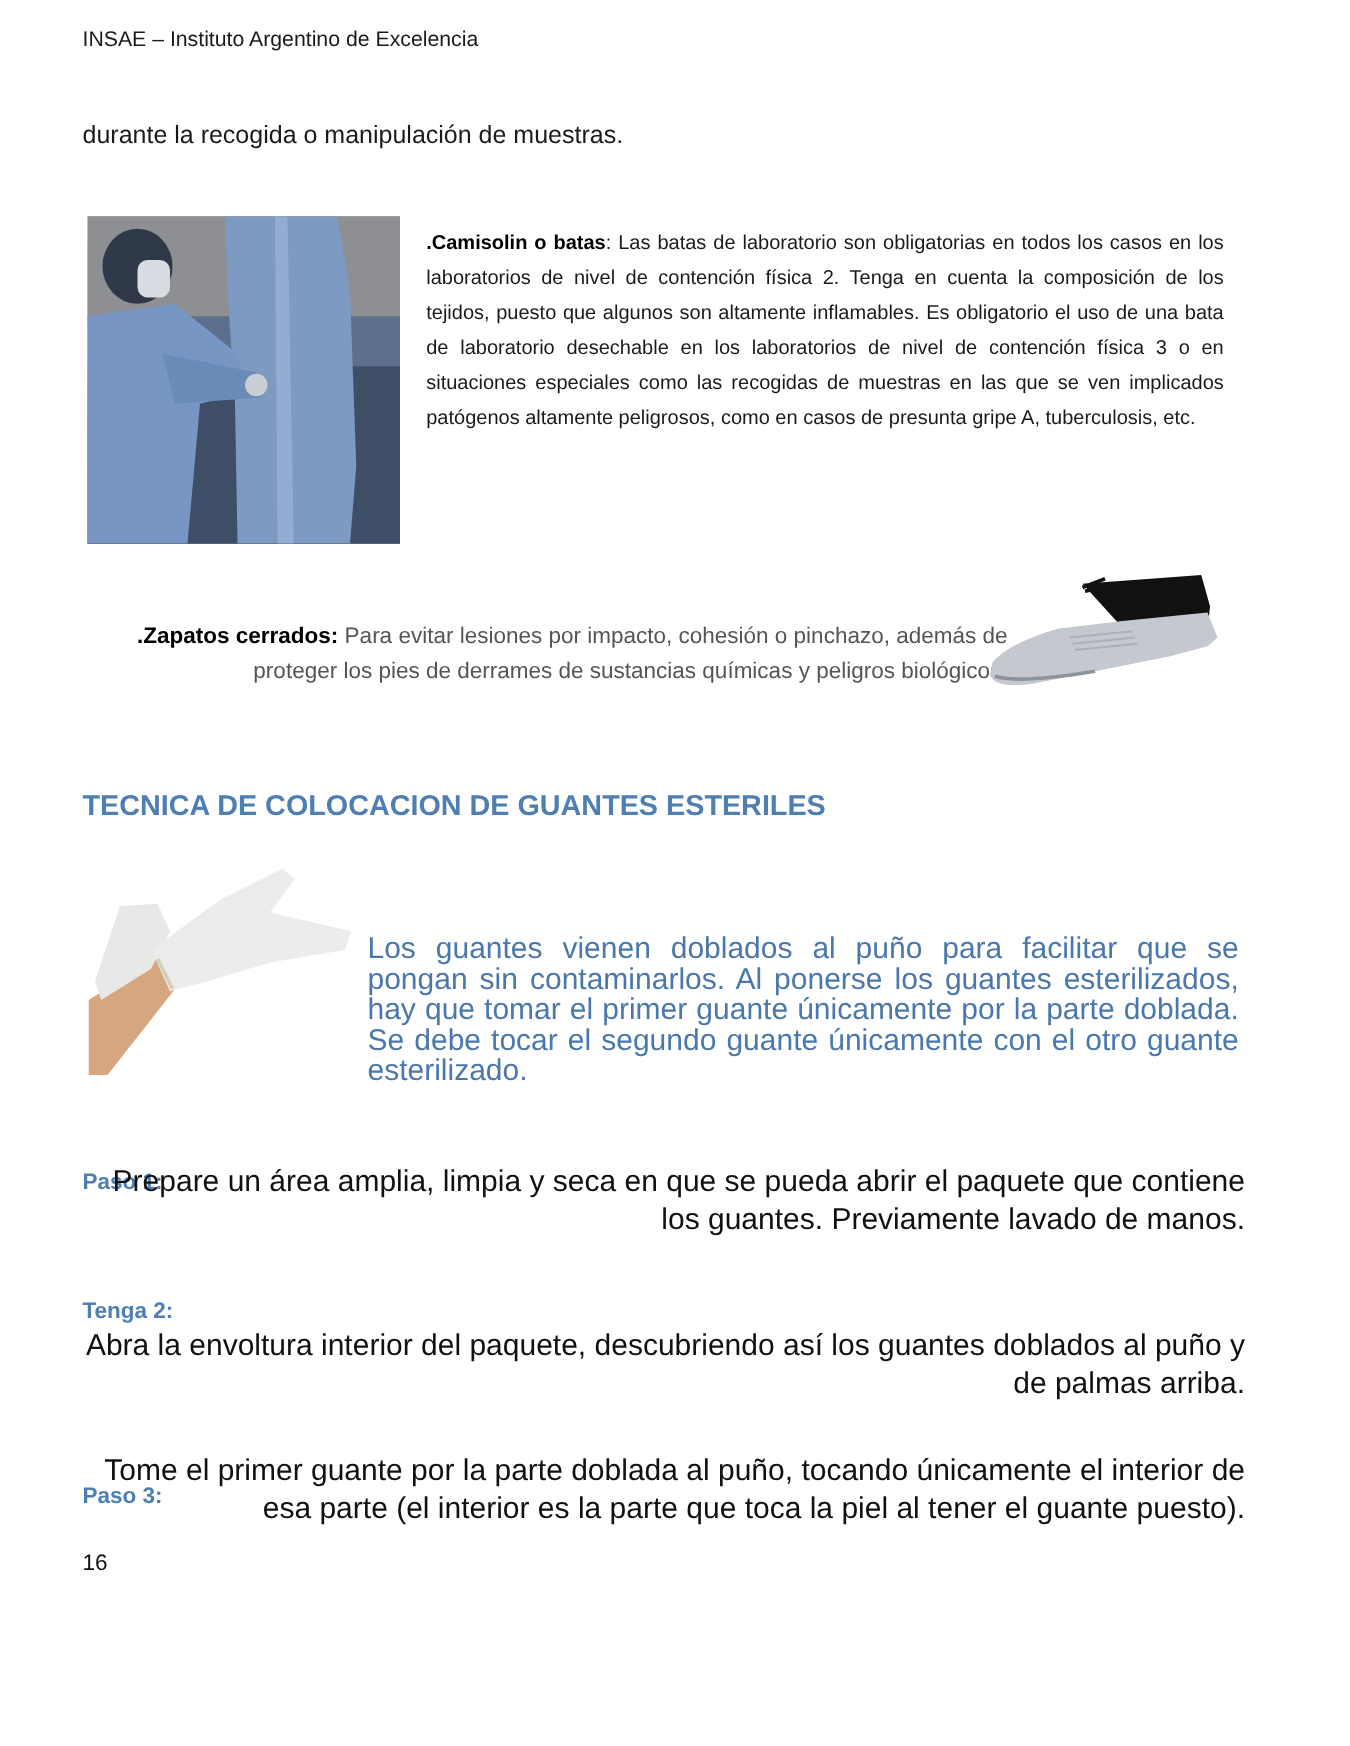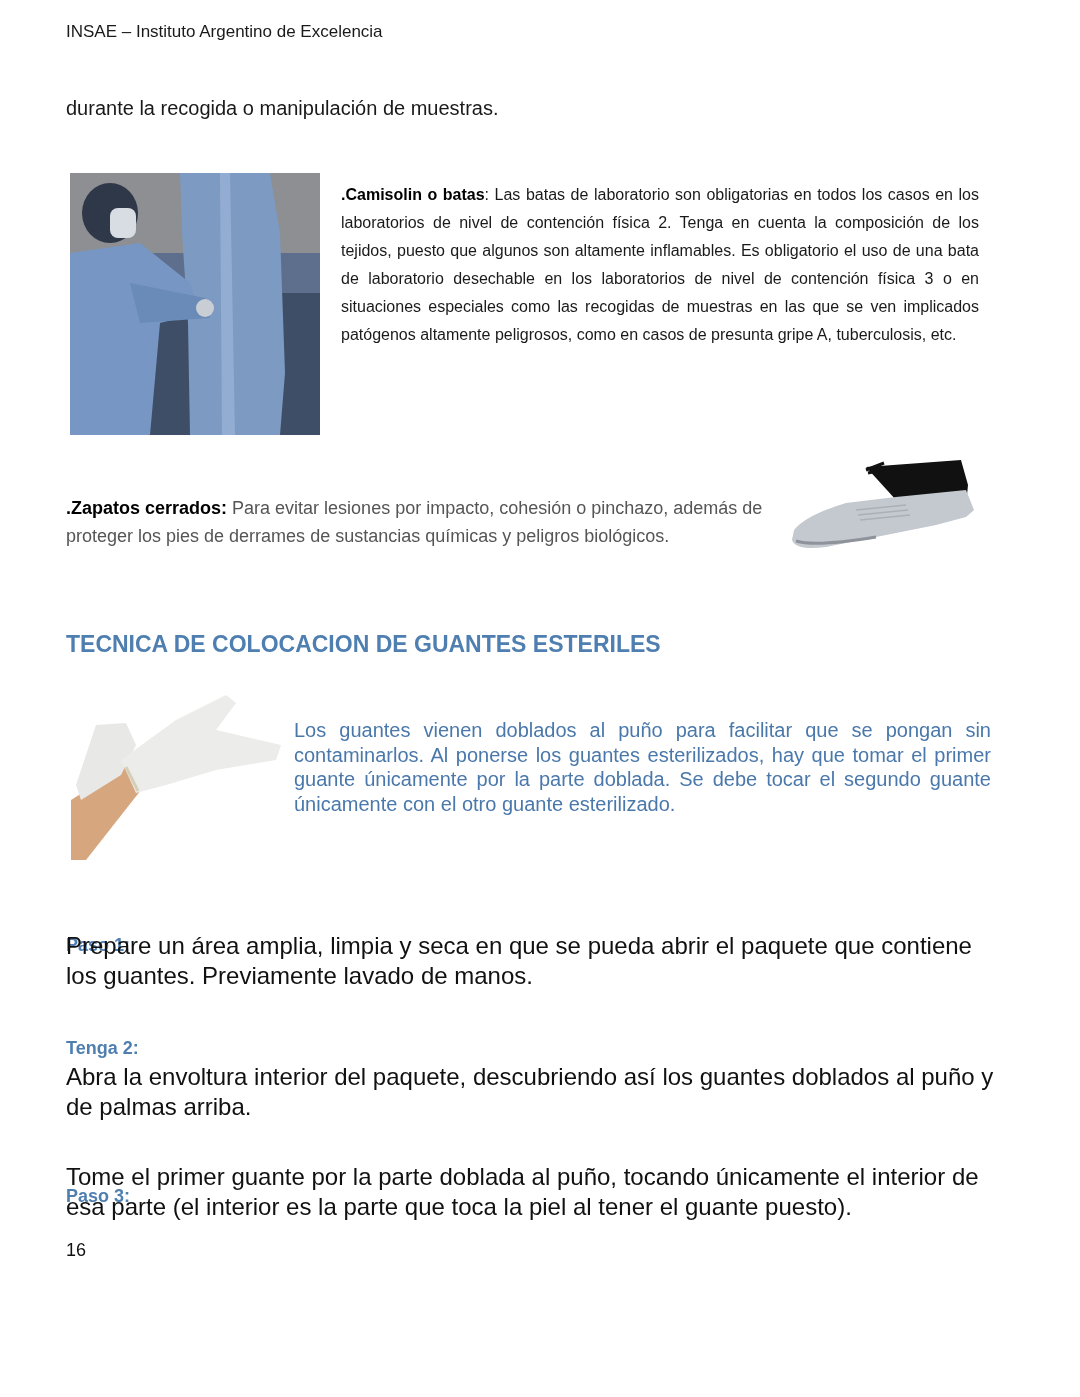--- a/index.html
+++ b/index.html
@@ -1,35 +1,35 @@
 <!DOCTYPE html>
 <html><head>
 <meta charset="utf-8">
 <style>
   html, body { margin: 0; padding: 0; background: #ffffff; }
   body { width: 1080px; height: 1397px; position: relative; overflow: hidden;
          font-family: "Liberation Sans", sans-serif; color: #111; }
-  .abs { position: absolute; }
+  .abs { position: absolute; text-align: right; }
   .header { left: 66px; top: 22px; font-size: 17px; color: #1a1a1a; }
   .cont { left: 66px; top: 97px; font-size: 20px; color: #1a1a1a; }
 
   .gown-img { left: 70px; top: 173px; width: 250px; height: 262px; overflow: hidden;
               background: linear-gradient(180deg,#8b8f96 0%,#7c8591 40%,#4e5d74 65%,#3a4a63 100%); }
   .gown-para { left: 341px; top: 181px; width: 638px; font-size: 16px; line-height: 28px;
                text-align: justify; color: #1a1a1a; }
   .gown-para b { color: #000; }
 
   .shoe-para { left: 66px; top: 482px; width: 740px; font-size: 18px; line-height: 28px; color: #555; margin-top: 12px; }
   .shoe-para b { color: #000; }
   .shoe-img { left: 786px; top: 455px; width: 190px; height: 100px; }
 
   .section-title { left: 66px; top: 631px; font-size: 23px; font-weight: bold; color: #4f7fb0; }
 
   .glove-img { left: 66px; top: 685px; width: 220px; height: 180px; }
-  .glove-para { left: 294px; top: 718px; width: 697px; font-size: 20px; line-height: 24.5px;
+  .glove-para { left: 294px; top: 747px; width: 697px; font-size: 24px; line-height: 24.5px;
                 color: #4a78ab; text-align: justify; }
 
   .step-title { left: 66px; font-size: 18px; font-weight: bold; color: #4f7fb0; }
   .step-text { left: 66px; width: 930px; font-size: 24px; line-height: 29.5px; color: #111; }
   .page-num { left: 66px; top: 1240px; font-size: 18px; color: #111; }
 </style>
 </head>
 <body>
 
 <div class="abs header">INSAE – Instituto Argentino de Excelencia</div>

